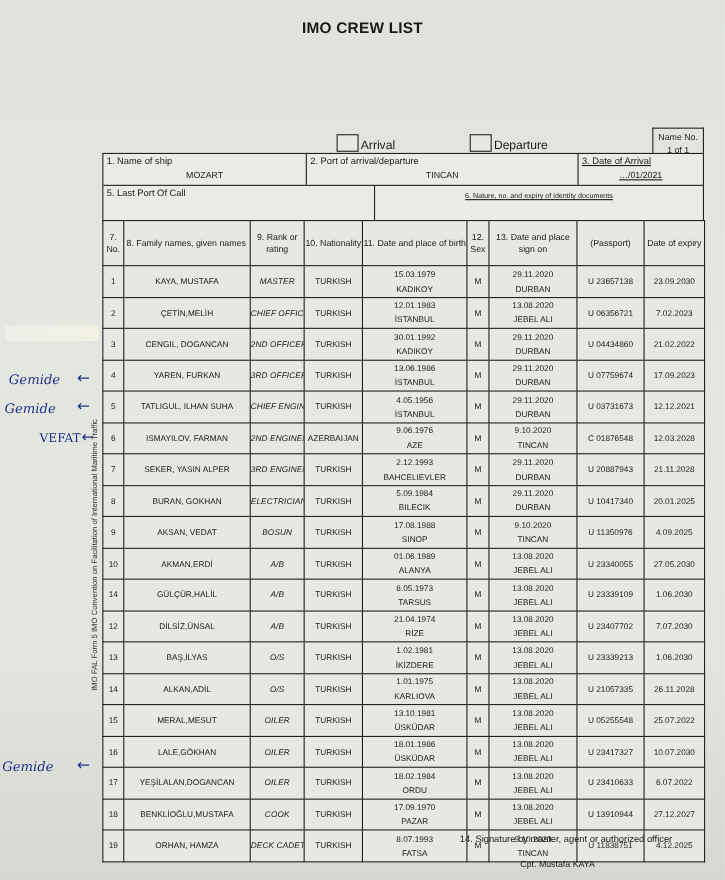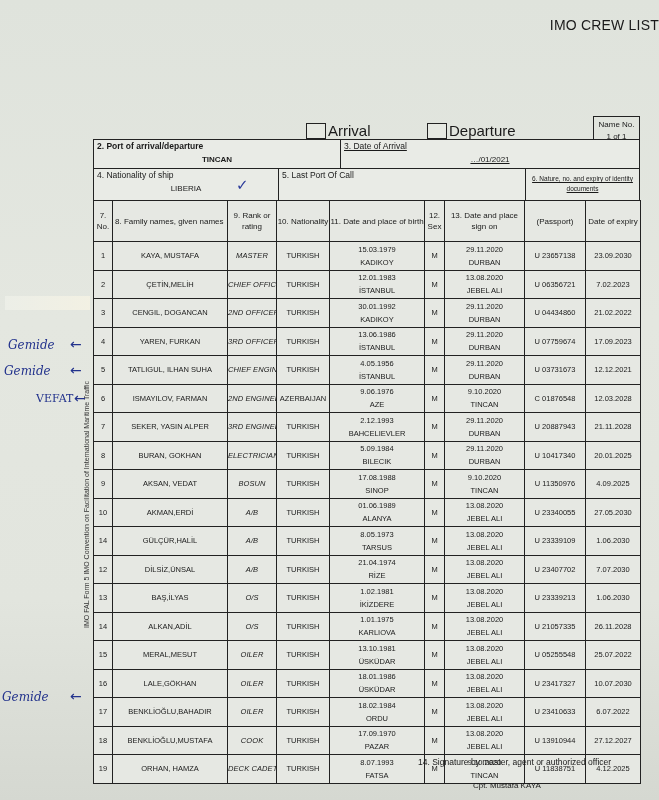--- a/index.html
+++ b/index.html
@@ -2,24 +2,24 @@
 <html><head>
 <meta charset="utf-8">
 <style>
   html, body { margin: 0; padding: 0; }
   body {
     width: 659px; height: 800px; overflow: hidden; position: relative;
     background: linear-gradient(180deg, #dfe3dc 0%, #e4e7e0 40%, #e2e5de 75%, #d5d8d1 100%);
     font-family: "Liberation Sans", sans-serif; color: #1a1a1a;
   }
   .title {
-    position: absolute; top: 17px; left: 0; width: 100%; text-align: right;
-    font-weight: normal; font-size: 14px; letter-spacing: 0.2px;
-  }
-  .chk-wrap { position: absolute; font-size: 15px; display: flex; align-items: flex-end; }
+    position: absolute; top: 17px; left: 0; width: 100%; text-align: center;
+    font-weight: bold; font-size: 14px; letter-spacing: 0.2px;
+  }
+  .chk-wrap { position: absolute; font-size: 11px; display: flex; align-items: flex-end; }
   .chk { width: 18px; height: 14px; border: 1px solid #222; background: #e6e9e2; margin-right: 2px; }
   .page-no {
     position: absolute; left: 593px; top: 116px; width: 47px; height: 27px;
     border: 1px solid #222; border-bottom: none; font-size: 8px; text-align: center; line-height: 12px; padding-top: 2px; box-sizing: border-box;
   }
   .hdr {
     position: absolute; left: 93px; top: 139px; width: 547px;
     border: 1.5px solid #222; box-sizing: border-box; background: #e9ebe6;
   }
   .hdr-row { display: flex; height: 28px; border-bottom: 1px solid #222; }
@@ -79,35 +79,34 @@
   <span>Departure</span>
 </div>
 
 <div class="page-no">
   <div>Name No.</div>
   <div>1 of 1</div>
 </div>
 
 <div class="hdr">
   <div class="hdr-row">
-    <div class="hcell" style="width:247px;font-weight:bold;">
+    <div class="hcell" style="width:185px;">
+      <div>1. Name of ship</div>
+      <div class="val">MOZART</div>
+    </div>
+    <div class="hcell" style="width:247px;">
       <div>2. Port of arrival/departure</div>
       <div class="val">TINCAN</div>
     </div>
     <div class="hcell" style="flex:1;">
       <div>3. Date of Arrival</div>
       <div class="val">…/01/2021</div>
     </div>
   </div>
   <div class="hdr-row">
-    <div class="hcell" style="width:185px;">
-      <div>4. Nationality of ship</div>
-      <div class="val">LIBERIA</div>
-      <span class="tick">✓</span>
-    </div>
     <div class="hcell" style="width:247px;">
       <div>5. Last Port Of Call</div>
       <div class="val" style="margin-top:20px;">TEMA</div>
     </div>
     <div class="hcell small" style="flex:1;">
       <div>6. Nature, no. and expiry of identity documents</div>
     </div>
   </div>
 </div>
 
@@ -404,21 +403,21 @@
         <td class="sex">M</td>
         <td class="two">
           <div>13.08.2020</div>
           <div>JEBEL ALI</div>
         </td>
         <td class="pp">U 23417327</td>
         <td class="exp">10.07.2030</td>
       </tr>
       <tr>
         <td class="no">17</td>
-        <td class="name">BENKLİOĞLU,BAHADIR</td>
+        <td class="name">YEŞİLALAN,DOGANCAN</td>
         <td class="rank">OILER</td>
         <td class="nat">TURKISH</td>
         <td class="two">
           <div>18.02.1984</div>
           <div>ORDU</div>
         </td>
         <td class="sex">M</td>
         <td class="two">
           <div>13.08.2020</div>
           <div>JEBEL ALI</div>

